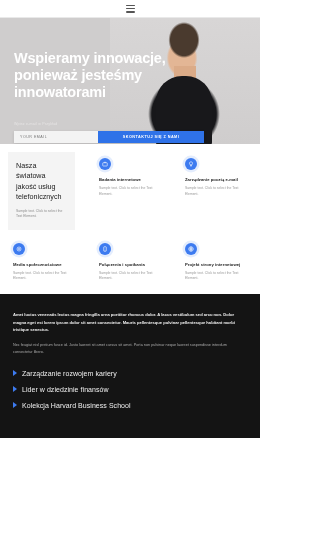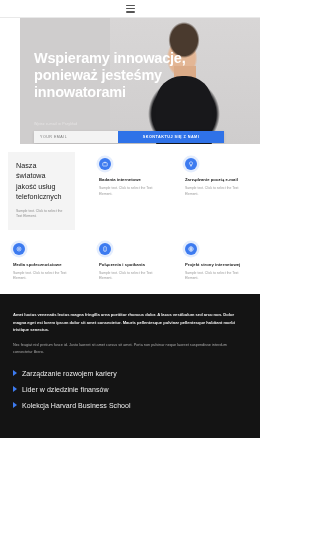--- a/index.html
+++ b/index.html
@@ -16,21 +16,20 @@
     display:flex;align-items:center;justify-content:center;
     border-bottom:1px solid #e9e9e9;
   }
   .burger{width:9px;height:8px;display:flex;flex-direction:column;justify-content:space-between;cursor:pointer;}
   .burger i{display:block;height:1.5px;background:#555;border-radius:1px;}
 
   
   .hero{
     position:relative;height:126px;overflow:hidden;
     background:#cfcdcd;
-    margin-left:20px;
   }
   .hero-photo{
     position:absolute;right:0;top:0;width:150px;height:126px;
     background:
       radial-gradient(ellipse 26px 30px at 74px 22px, #4a3a2e 0%, #4a3a2e 52%, rgba(74,58,46,0) 60%),
       radial-gradient(ellipse 22px 28px at 72px 40px, #e3b695 0%, #e3b695 60%, rgba(227,182,149,0) 70%),
       radial-gradient(ellipse 46px 46px at 74px 96px, #17171a 0%, #17171a 70%, rgba(23,23,26,0) 78%),
       linear-gradient(180deg,#d8d6d6 0%, #cfcdcd 100%);
   }
   .hero-photo:after{

